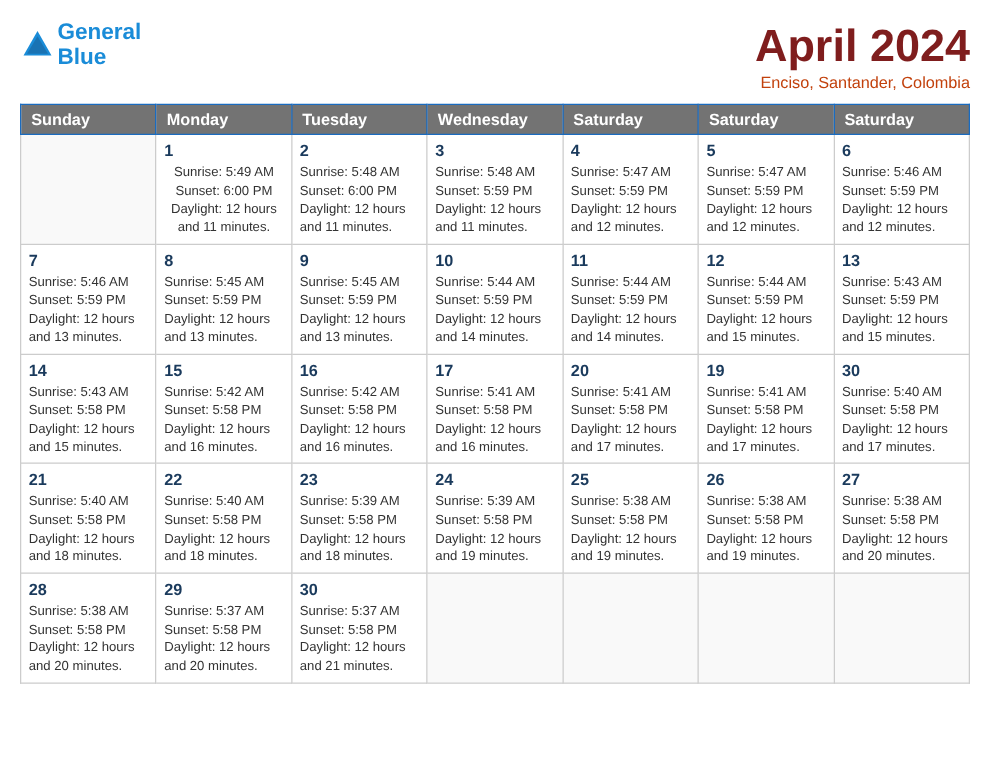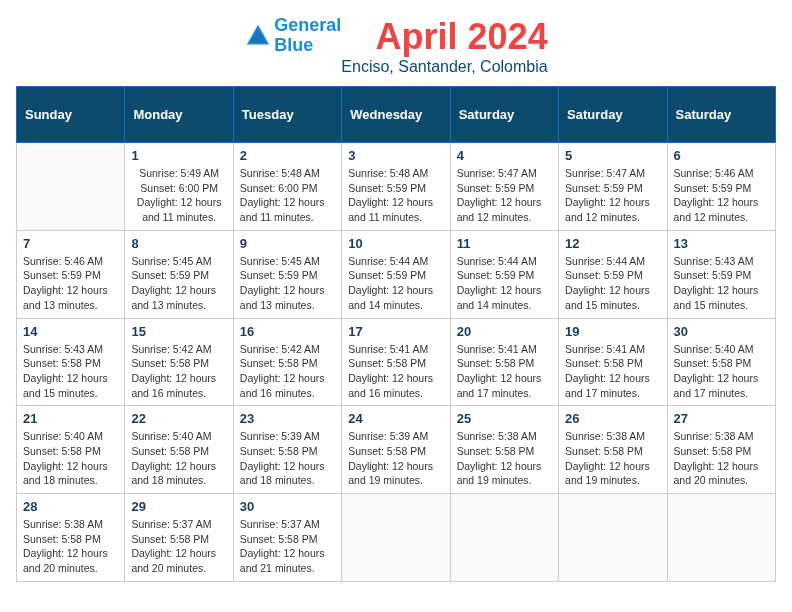--- a/index.html
+++ b/index.html
@@ -5,21 +5,21 @@
     * { box-sizing: border-box; margin: 0; padding: 0; }
     body {
       font-family: Arial, sans-serif;
       background: #fff;
       width: 792px;
       min-height: 612px;
       padding: 16px;
     }
     .header {
       display: flex;
-      justify-content: center;
+      justify-content: space-between;
       align-items: flex-start;
       margin-bottom: 10px;
     }
     .logo {
       display: flex;
       align-items: center;
     }
     .logo-text {
       font-size: 18px;
       font-weight: bold;
@@ -33,36 +33,36 @@
       width: 28px;
       height: 28px;
       margin-right: 2px;
     }
     .title-section {
       text-align: right;
     }
     .month-title {
       font-size: 36px;
       font-weight: bold;
-      color: #ef4444;
+      color: #7f1d1d;
     }
     .subtitle {
-      font-size: 16px;
-      color: #0c4a6e;
+      font-size: 13px;
+      color: #c2410c;
     }
     .calendar {
       width: 100%;
       border-collapse: collapse;
       border: 1px solid #ccc;
     }
     .calendar th {
-      background-color: #0c4a6e;
+      background-color: #737373;
       color: #fff;
       text-align: left;
-      padding: 20px 8px;
+      padding: 4px 8px;
       font-size: 13px;
       border: 1px solid #1a6bbf;
     }
     .calendar td {
       border: 1px solid #ccc;
       vertical-align: top;
       padding: 5px 6px;
       width: calc(100% / 7);
       min-height: 80px;
       font-size: 11px;

